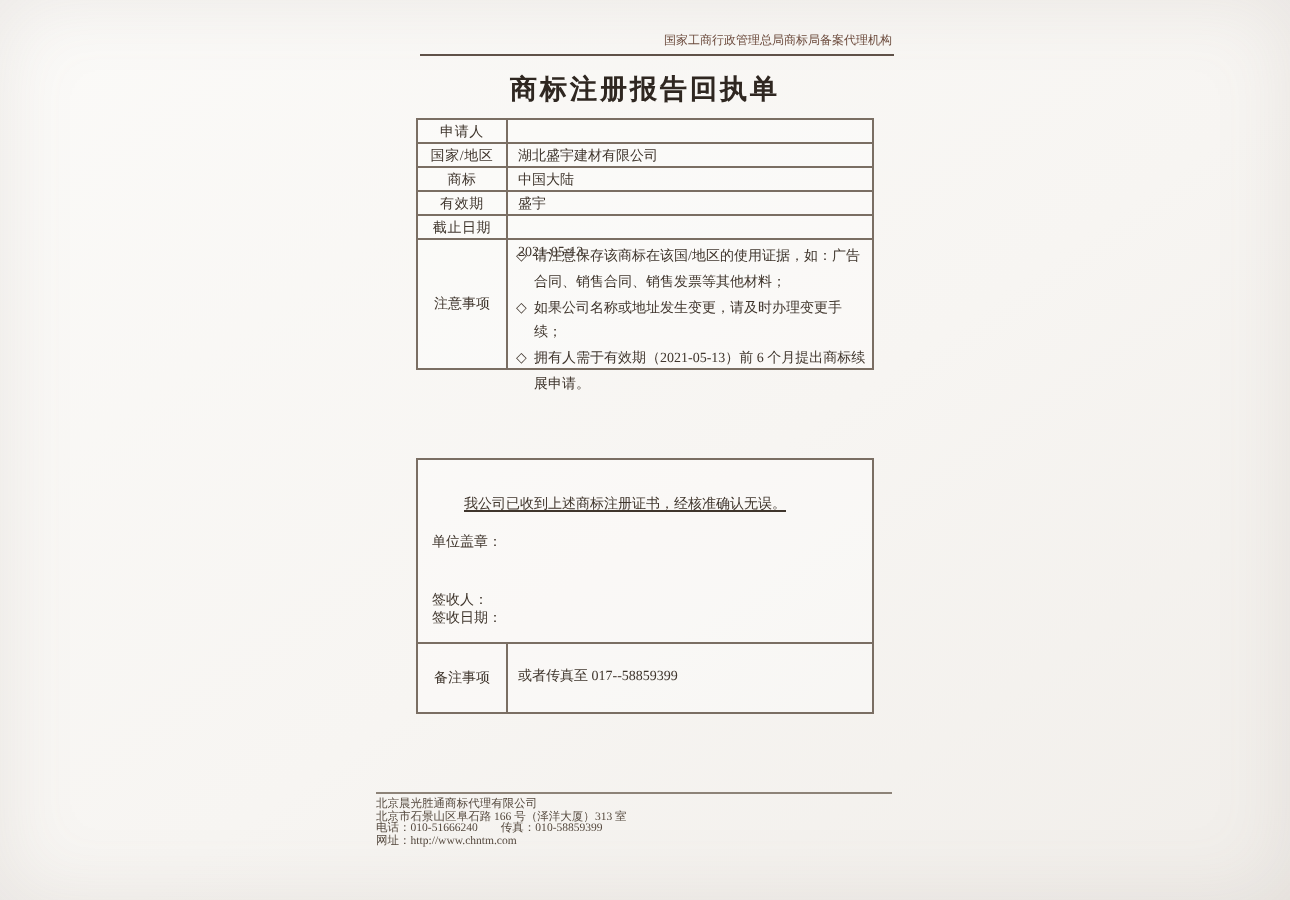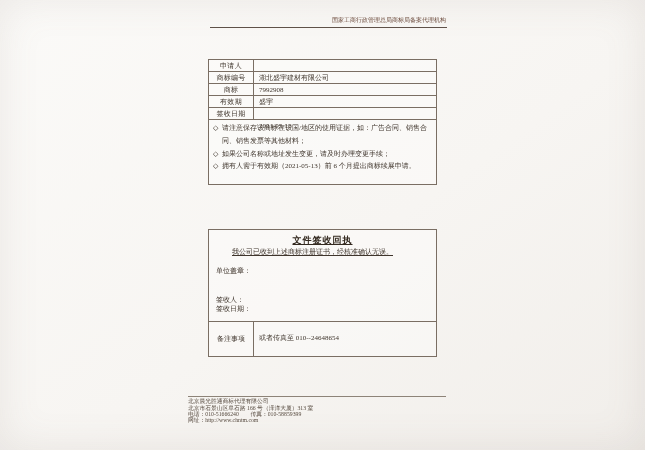--- a/index.html
+++ b/index.html
@@ -61,69 +61,70 @@
   }
 </style>
 </head>
 <body>
 
 <div id="scan">
 
   <div class="agency-note">国家工商行政管理总局商标局备案代理机构</div>
   <div class="agency-rule"></div>
 
+  <div class="doc-title">商标注册报告回执单</div>
 
   <div class="box" id="info-table">
     <div class="trow">
       <div class="tlabel">申请人</div>
       <div class="tvalue">湖北盛宇建材有限公司</div>
     </div>
     <div class="trow">
-      <div class="tlabel">商标编号</div>
-      <div class="tvalue">7992908</div>
+      <div class="tlabel">国家/地区</div>
+      <div class="tvalue">中国大陆</div>
     </div>
     <div class="trow">
       <div class="tlabel">商标</div>
       <div class="tvalue">盛宇</div>
     </div>
     <div class="trow">
       <div class="tlabel">有效期</div>
     </div>
     <div class="trow">
-      <div class="tlabel">签收日期</div>
+      <div class="tlabel">截止日期</div>
       <div class="tvalue">2021-05-13</div>
     </div>
     <div class="notes-row">
+      <div class="notes-label">注意事项</div>
       <div class="notes-cell">
         <div class="note">
           <span class="bullet">◇</span>
           <span class="note-text">请注意保存该商标在该国/地区的使用证据，如：广告合同、销售合同、销售发票等其他材料；</span>
         </div>
         <div class="note">
           <span class="bullet">◇</span>
           <span class="note-text">如果公司名称或地址发生变更，请及时办理变更手续；</span>
         </div>
         <div class="note">
           <span class="bullet">◇</span>
           <span class="note-text">拥有人需于有效期（2021-05-13）前 6 个月提出商标续展申请。</span>
         </div>
       </div>
     </div>
   </div>
 
   <div class="box" id="receipt-box">
-    <div class="receipt-title">文件签收回执</div>
     <div class="receipt-statement">我公司已收到上述商标注册证书，经核准确认无误。</div>
     <div class="seal-label">单位盖章：</div>
     <div class="signer-label">签收人：</div>
     <div class="signdate-label">签收日期：</div>
     <div class="remark-row">
       <div class="remark-label">备注事项</div>
       <div class="remark-body">
-        <div class="remark-line2">或者传真至 010--24648654</div>
+        <div class="remark-line2">或者传真至 017--58859399</div>
       </div>
     </div>
   </div>
 
   <div class="footer-rule"></div>
   <div class="footer">
     <div>北京晨光胜通商标代理有限公司</div>
     <div>北京市石景山区阜石路 166 号（泽洋大厦）313 室</div>
     <div>电话：010-51666240　　传真：010-58859399</div>
     <div>网址：http://www.chntm.com</div>

